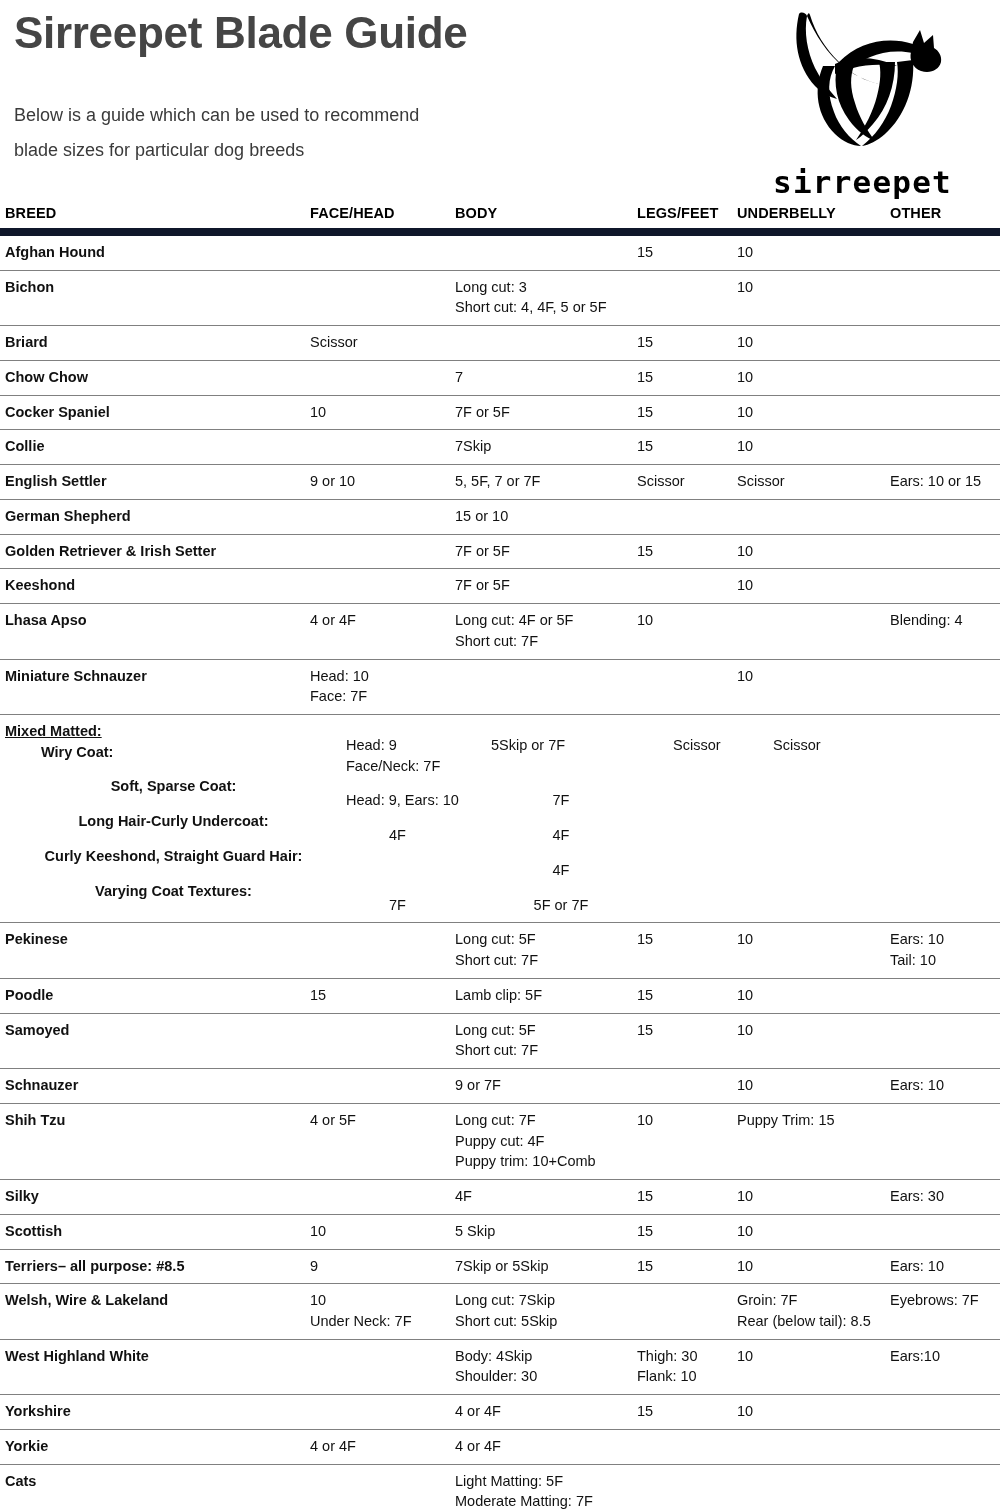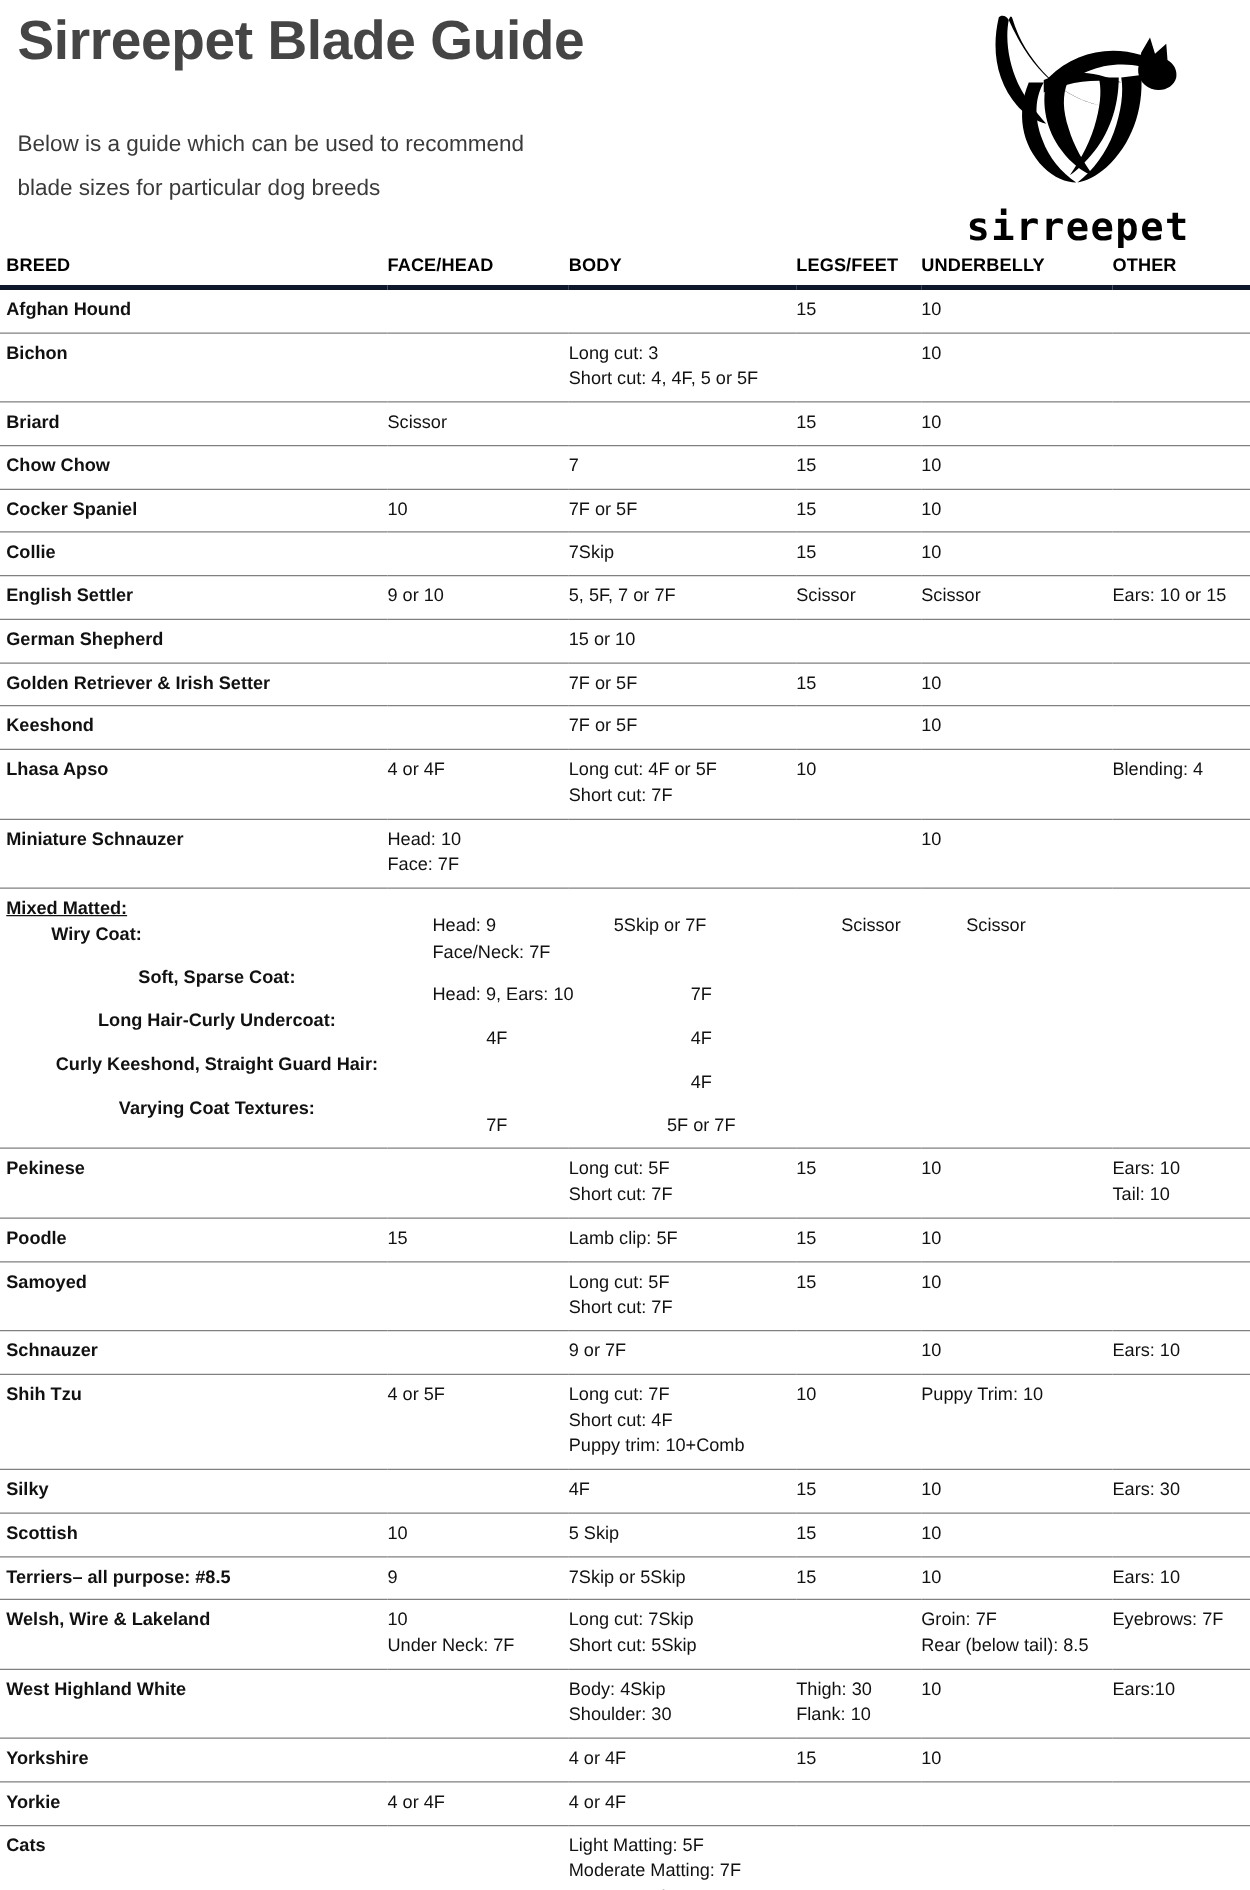--- a/index.html
+++ b/index.html
@@ -98,21 +98,21 @@
   thead th {
     text-align: left;
     font-size: 14.5px;
     font-weight: bold;
     color: #000;
     padding: 0 0 7px 0;
     vertical-align: bottom;
     letter-spacing: 0.1px;
   }
   thead th.first { padding-left: 5px; }
-  thead tr { border-bottom: 4px solid #0f172a; }
+  thead tr { border-bottom: 8px solid #0f172a; }
 
   tbody tr { border-bottom: 1.5px solid #808080; }
   tbody tr:last-child { border-bottom: 1.5px solid #808080; }
 
   tbody td {
     vertical-align: top;
     padding: 6px 6px 7px 0;
     line-height: 1.43;
     color: #111;
     font-size: 14.5px;
@@ -559,28 +559,28 @@
         </tr>
         <tr>
           <td class="breed">
             <span class="cellline">Shih Tzu</span>
           </td>
           <td>
             <span class="cellline">4 or 5F</span>
           </td>
           <td>
             <span class="cellline">Long cut: 7F</span>
-            <span class="cellline">Short cut: 4F</span>
+            <span class="cellline">Puppy cut: 4F</span>
             <span class="cellline">Puppy trim: 10+Comb</span>
           </td>
           <td>
             <span class="cellline">10</span>
           </td>
           <td>
-            <span class="cellline">Puppy Trim: 10</span>
+            <span class="cellline">Puppy Trim: 15</span>
           </td>
           <td></td>
         </tr>
         <tr>
           <td class="breed">
             <span class="cellline">Silky</span>
           </td>
           <td></td>
           <td>
             <span class="cellline">4F</span>

